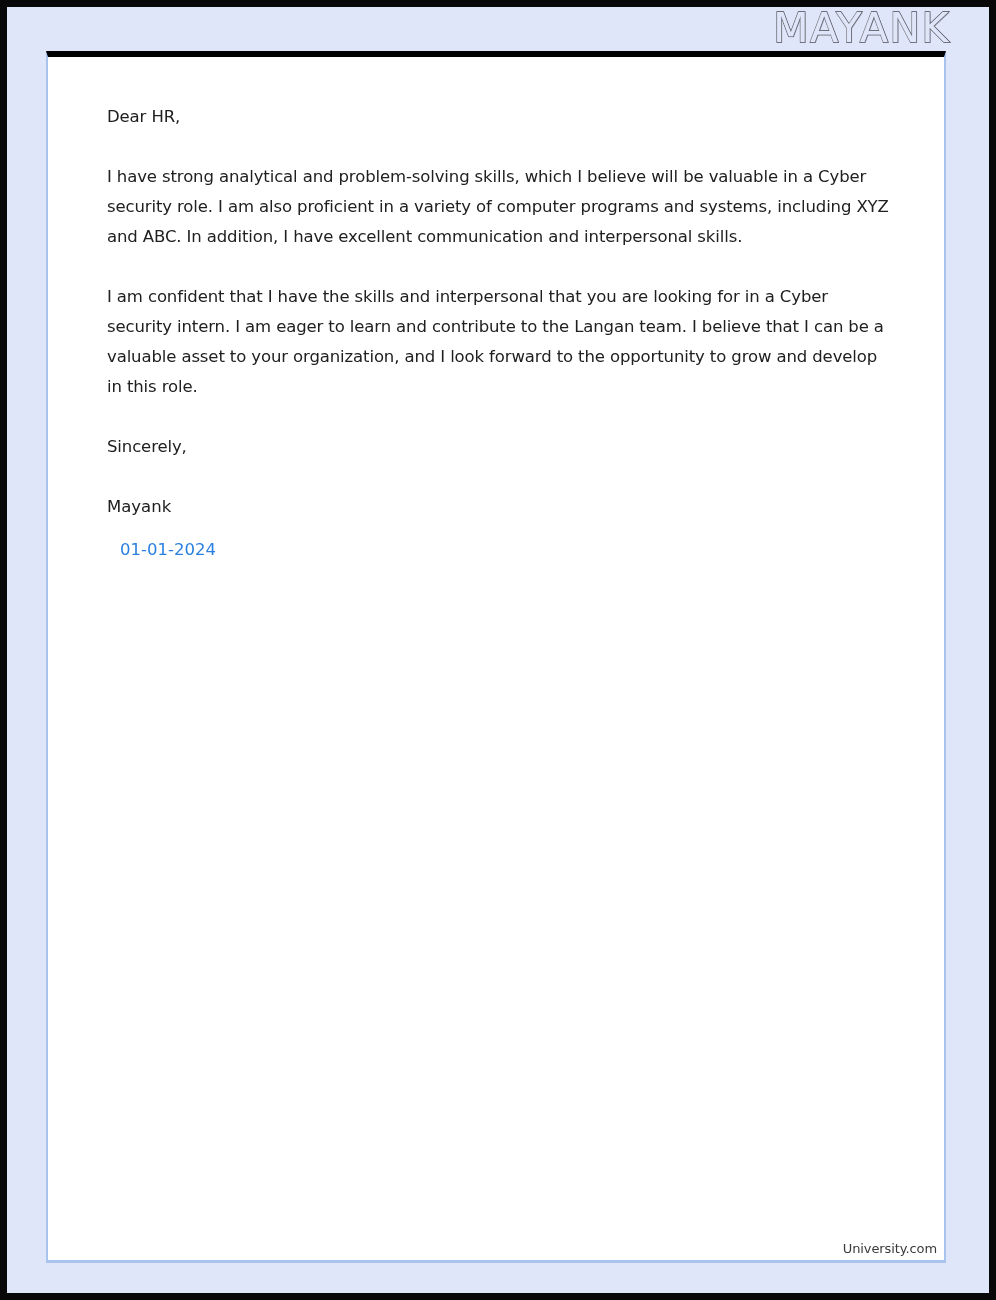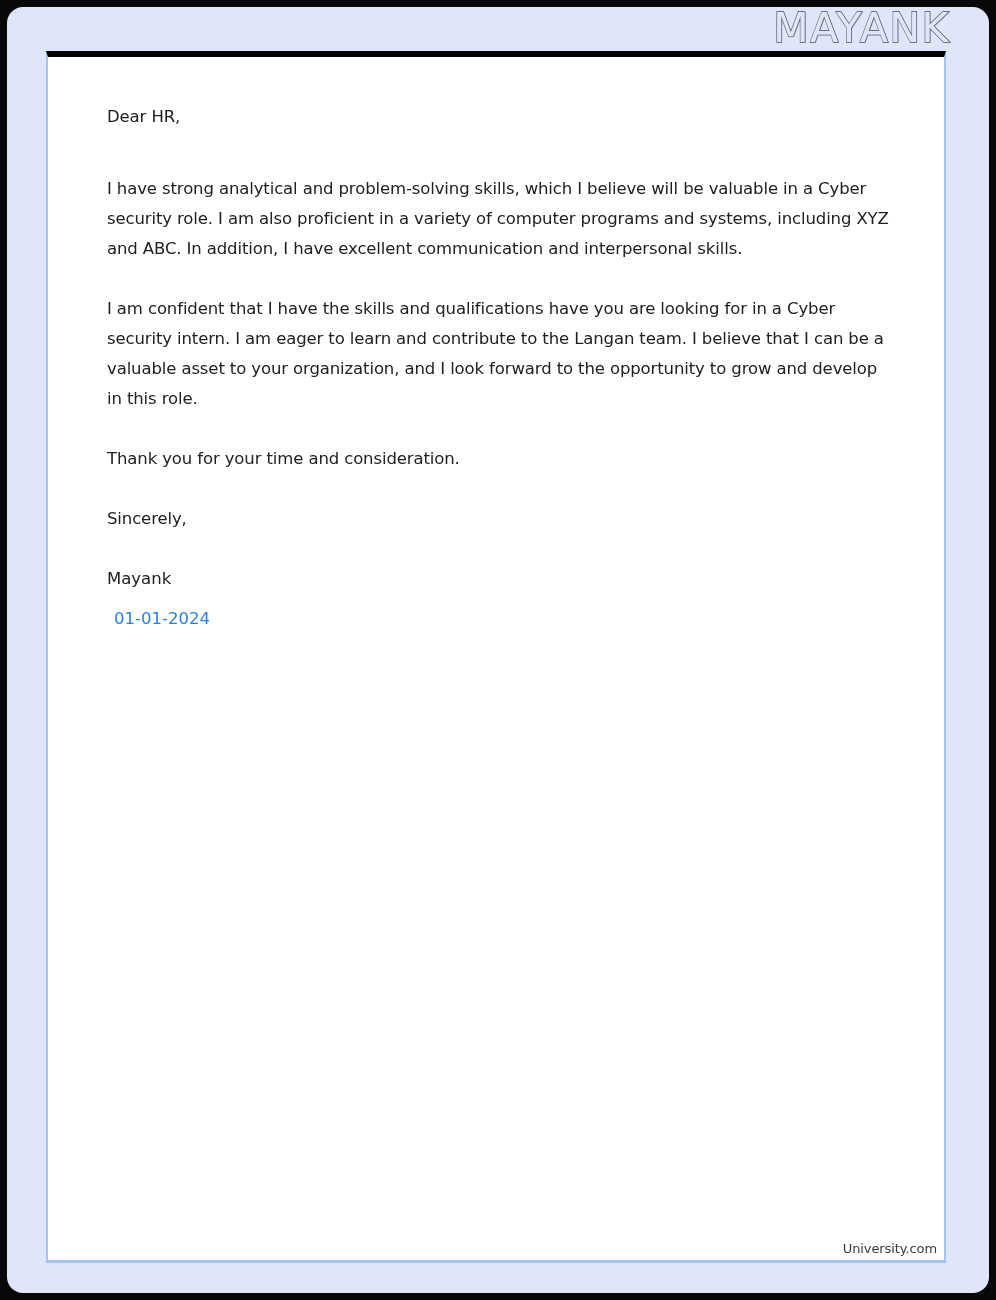--- a/index.html
+++ b/index.html
@@ -27,21 +27,20 @@
   }
 
   .page-field {
     position: absolute;
     left: 7px;
     top: 7px;
     width: 982px;
     height: 1286px;
     background: #dfe6fa;
     box-sizing: border-box;
-    border-radius: 16px;
   }
 
   
   .header-band {
     position: absolute;
     left: 0;
     top: 0;
     width: 982px;
     height: 44px;
     box-sizing: border-box;
@@ -91,41 +90,41 @@
     font-family: "DejaVu Sans", sans-serif;
     font-size: 16.5px;
     line-height: 30px;
     color: #202020;
     margin: 0 0 30px 0;
     text-align: left;
     letter-spacing: -0.12px;
   }
 
   .para.salutation {
-    margin-bottom: 42px;
+    margin-bottom: 30px;
   }
 
   .para.tight-below {
     margin-bottom: 30px;
   }
 
   .signature-name {
     font-family: "DejaVu Sans", sans-serif;
     font-size: 16.5px;
     line-height: 30px;
     color: #202020;
     margin: 0 0 10px 0;
   }
 
   .signature-date {
     font-family: "DejaVu Sans", sans-serif;
     font-size: 16.5px;
     line-height: 30px;
     color: #2a80e0;
-    margin: 7px;
+    margin: 13px;
   }
 
   .card-footer {
     position: absolute;
     right: 7px;
     bottom: 2px;
     font-family: "DejaVu Sans", sans-serif;
     font-size: 13px;
     line-height: 18px;
     color: #3a3a3a;
@@ -144,23 +143,22 @@
 
     <div class="letter-card">
 
       <div class="letter-body">
 
         <p class="para salutation">Dear HR,</p>
 
 
         <p class="para">I have strong analytical and problem-solving skills, which I believe will be valuable in a Cyber security role. I am also proficient in a variety of computer programs and systems, including XYZ and ABC. In addition, I have excellent communication and interpersonal skills.</p>
 
-        <p class="para">I am confident that I have the skills and qualifications have you are looking for in a Cyber security intern. I am eager to learn and contribute to the Langan team. I believe that I can be a valuable asset to your organization, and I look forward to the opportunity to grow and develop in this role.</p>
+        <p class="para">I am confident that I have the skills and interpersonal that you are looking for in a Cyber security intern. I am eager to learn and contribute to the Langan team. I believe that I can be a valuable asset to your organization, and I look forward to the opportunity to grow and develop in this role.</p>
 
-        <p class="para">Thank you for your time and consideration.</p>
 
         <p class="para tight-below">Sincerely,</p>
 
         <p class="signature-name">Mayank</p>
 
         <p class="signature-date">01-01-2024</p>
 
       </div>
 
       <div class="card-footer">University.com</div>

